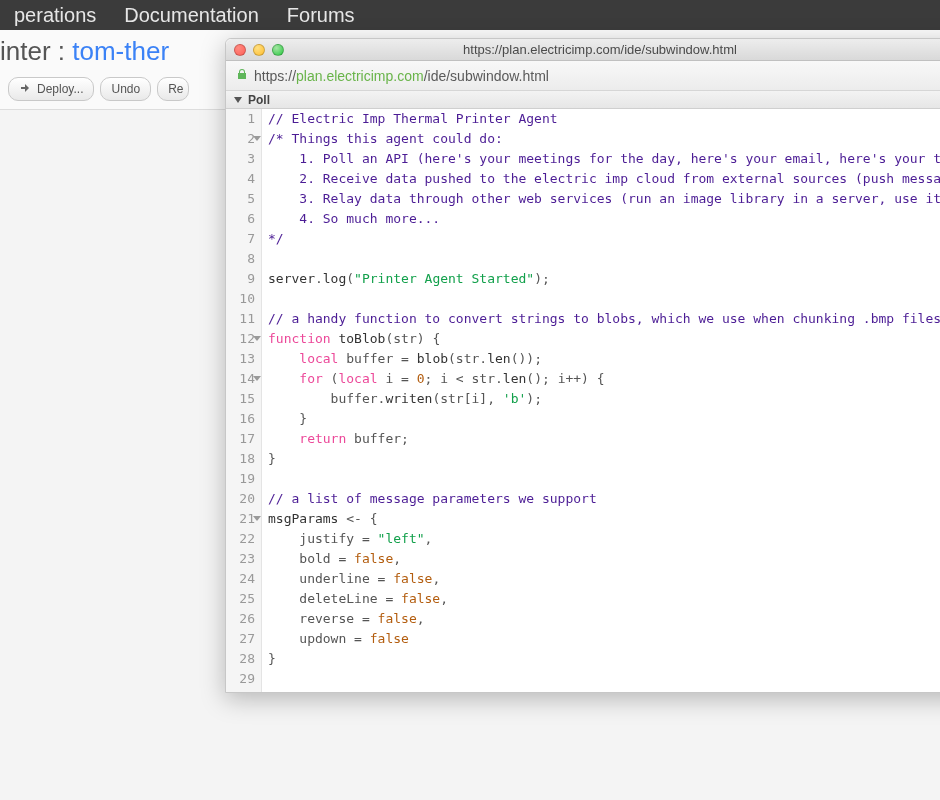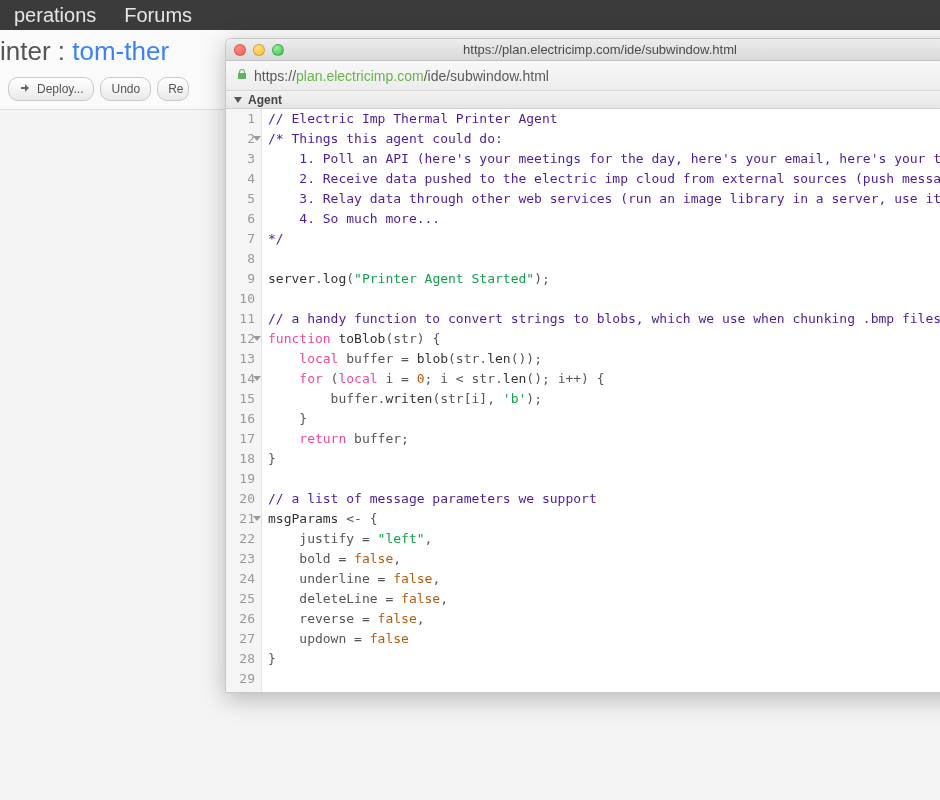--- a/index.html
+++ b/index.html
@@ -177,20 +177,21 @@
   .k   { color: #ec4899; }
   .id  { color: #333; }
   .n   { color: #b35d0f; }      
   .pl  { color: #555; }
 </style>
 </head>
 <body>
 
 <div class="topnav">
   <div class="menuitem">perations</div>
+  <div class="menuitem">Documentation</div>
   <div class="menuitem">Forums</div>
 </div>
 
 <div class="pageheader">
   <div class="pagetitle">
     <span>inter : </span><span class="name">tom-ther</span>
   </div>
   <div class="toolbar">
     <button class="btn">
       <span class="inner-icon">
@@ -226,21 +227,21 @@
           <path fill="#5fb65a" d="M3 5V4a3 3 0 0 1 6 0v1h1v6H2V5h1zm1 0h4V4a2 2 0 0 0-4 0v1z"></path>
         </svg>
     </span>
     <span class="addr-url">
       <span>https://</span><span class="host">plan.electricimp.com</span><span>/ide/subwindow.html</span>
     </span>
   </div>
 
   <div class="secbar">
     <span class="tri"></span>
-    <span>Agent</span>
+    <span>Poll</span>
   </div>
 
   <div class="editor">
     <div class="gutter" id="gutter">
         <div class="ln">1</div>
         <div class="ln fold">2</div>
         <div class="ln">3</div>
         <div class="ln">4</div>
         <div class="ln">5</div>
         <div class="ln">6</div>

